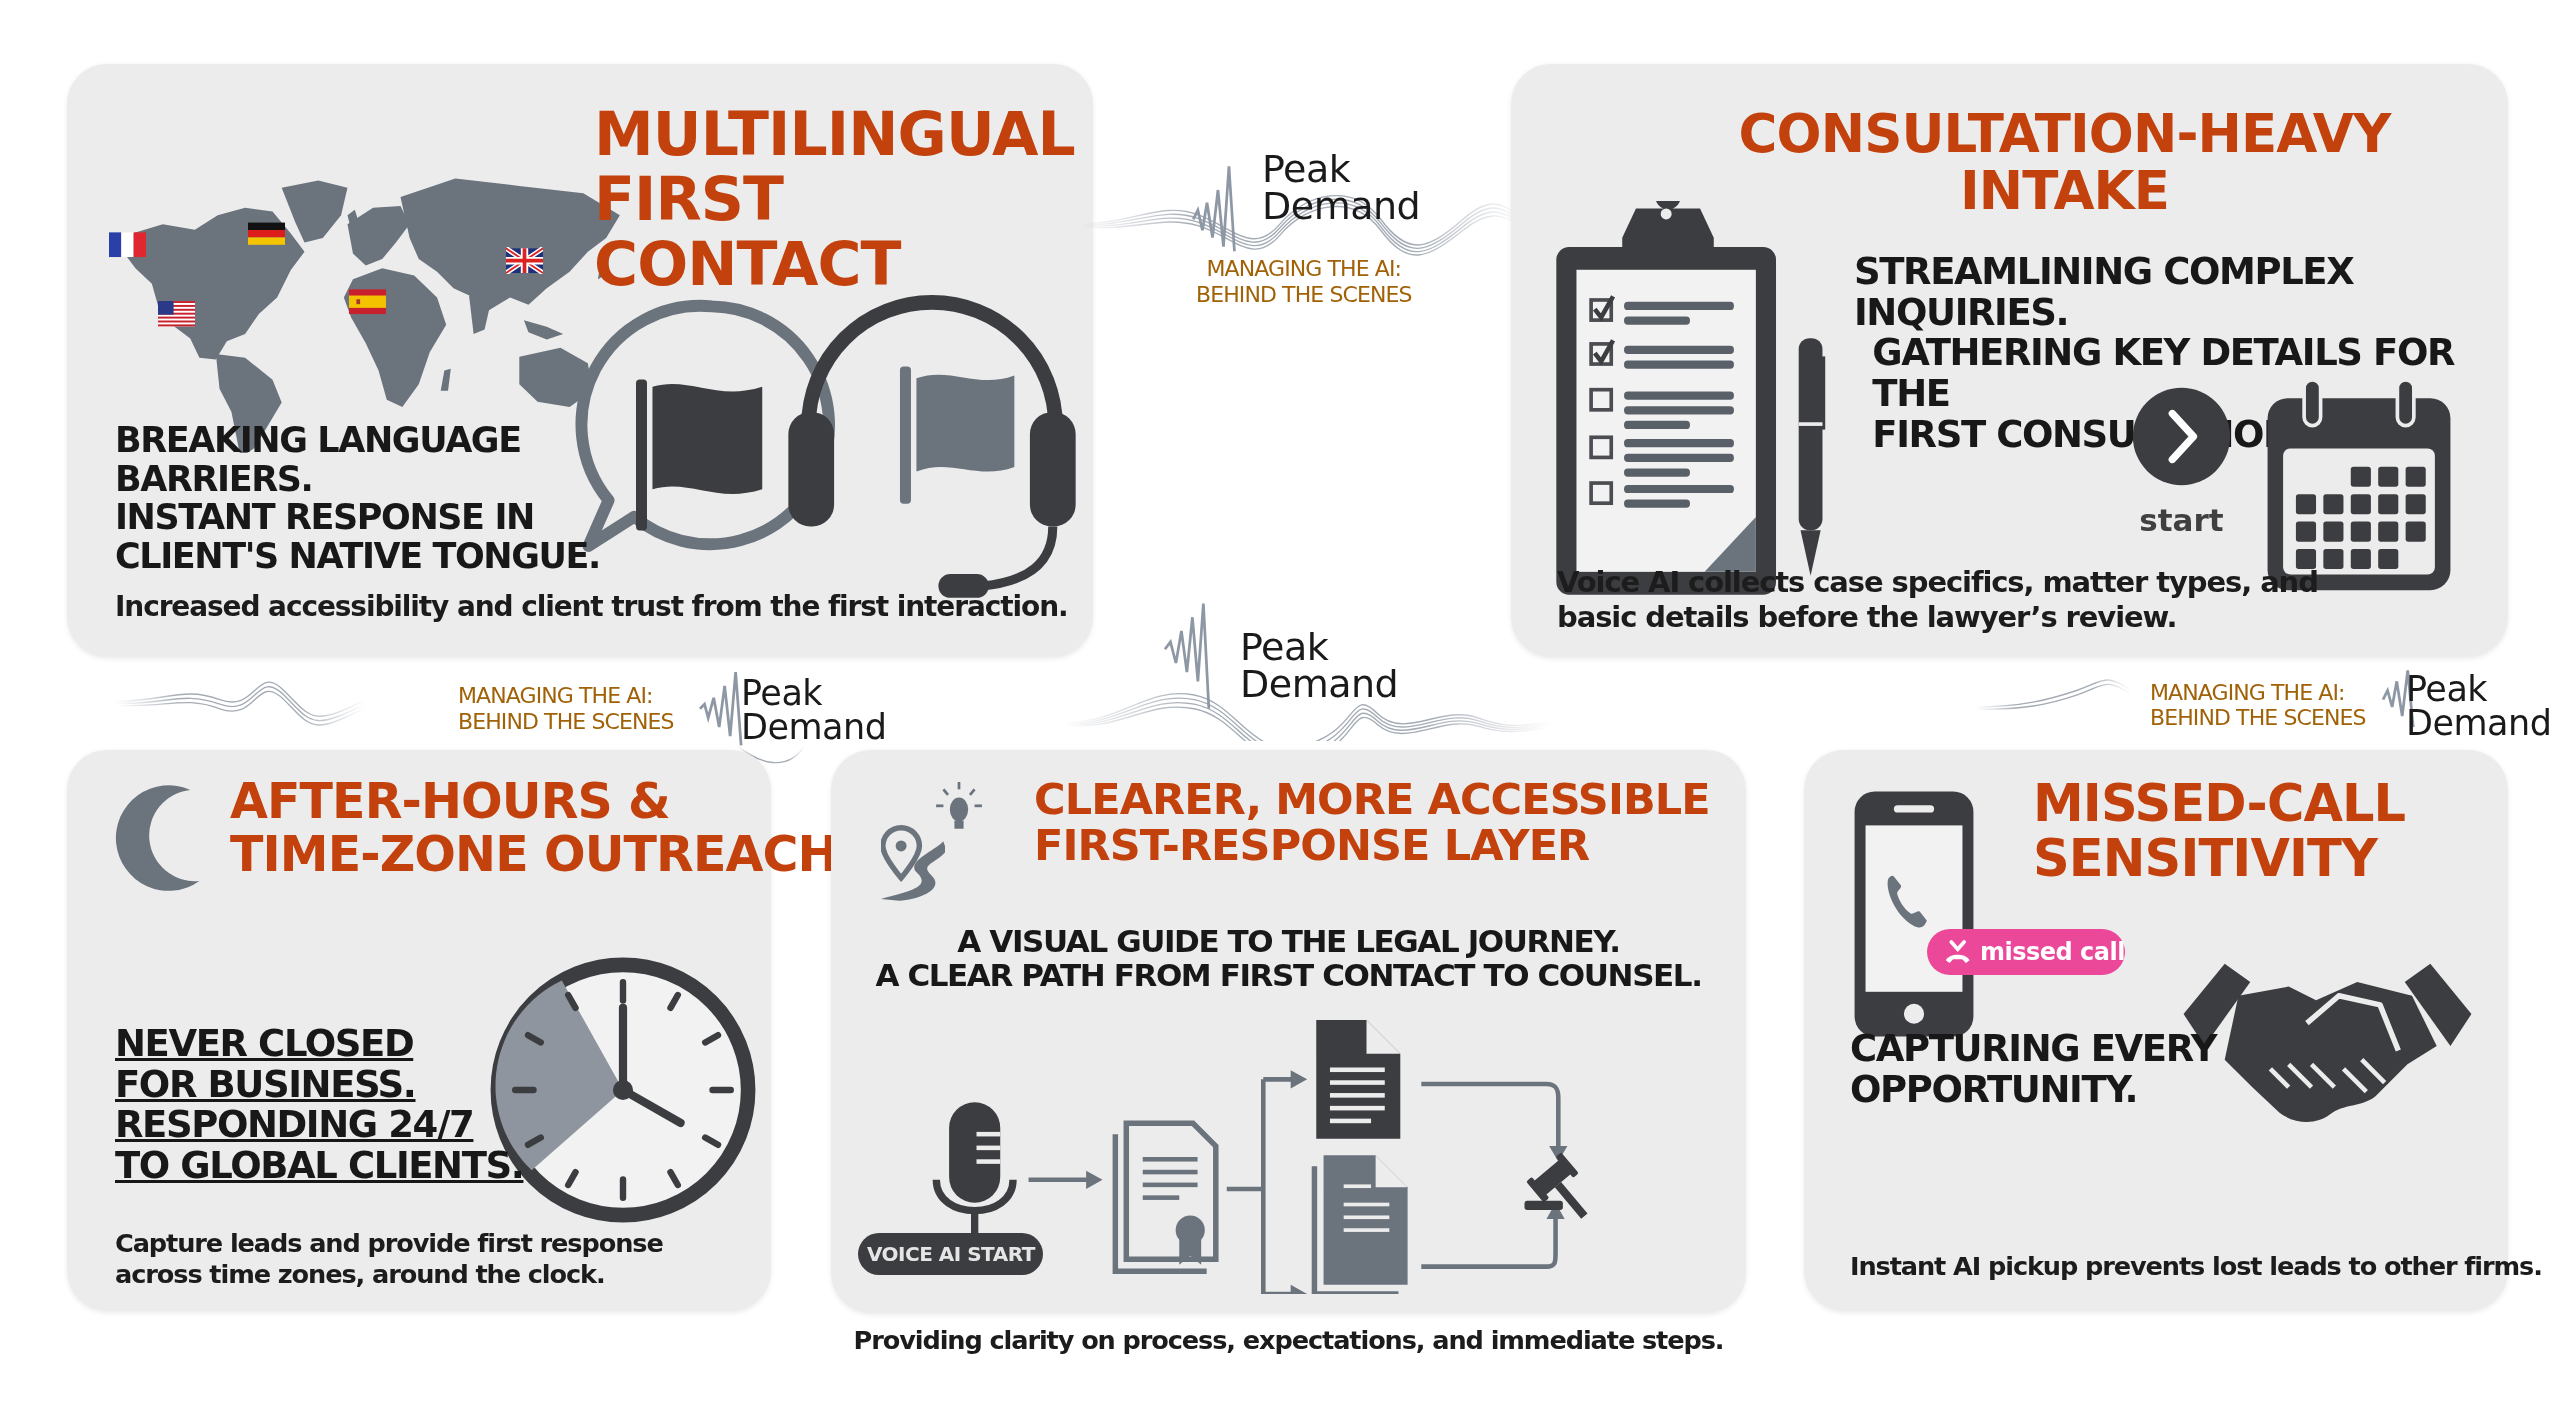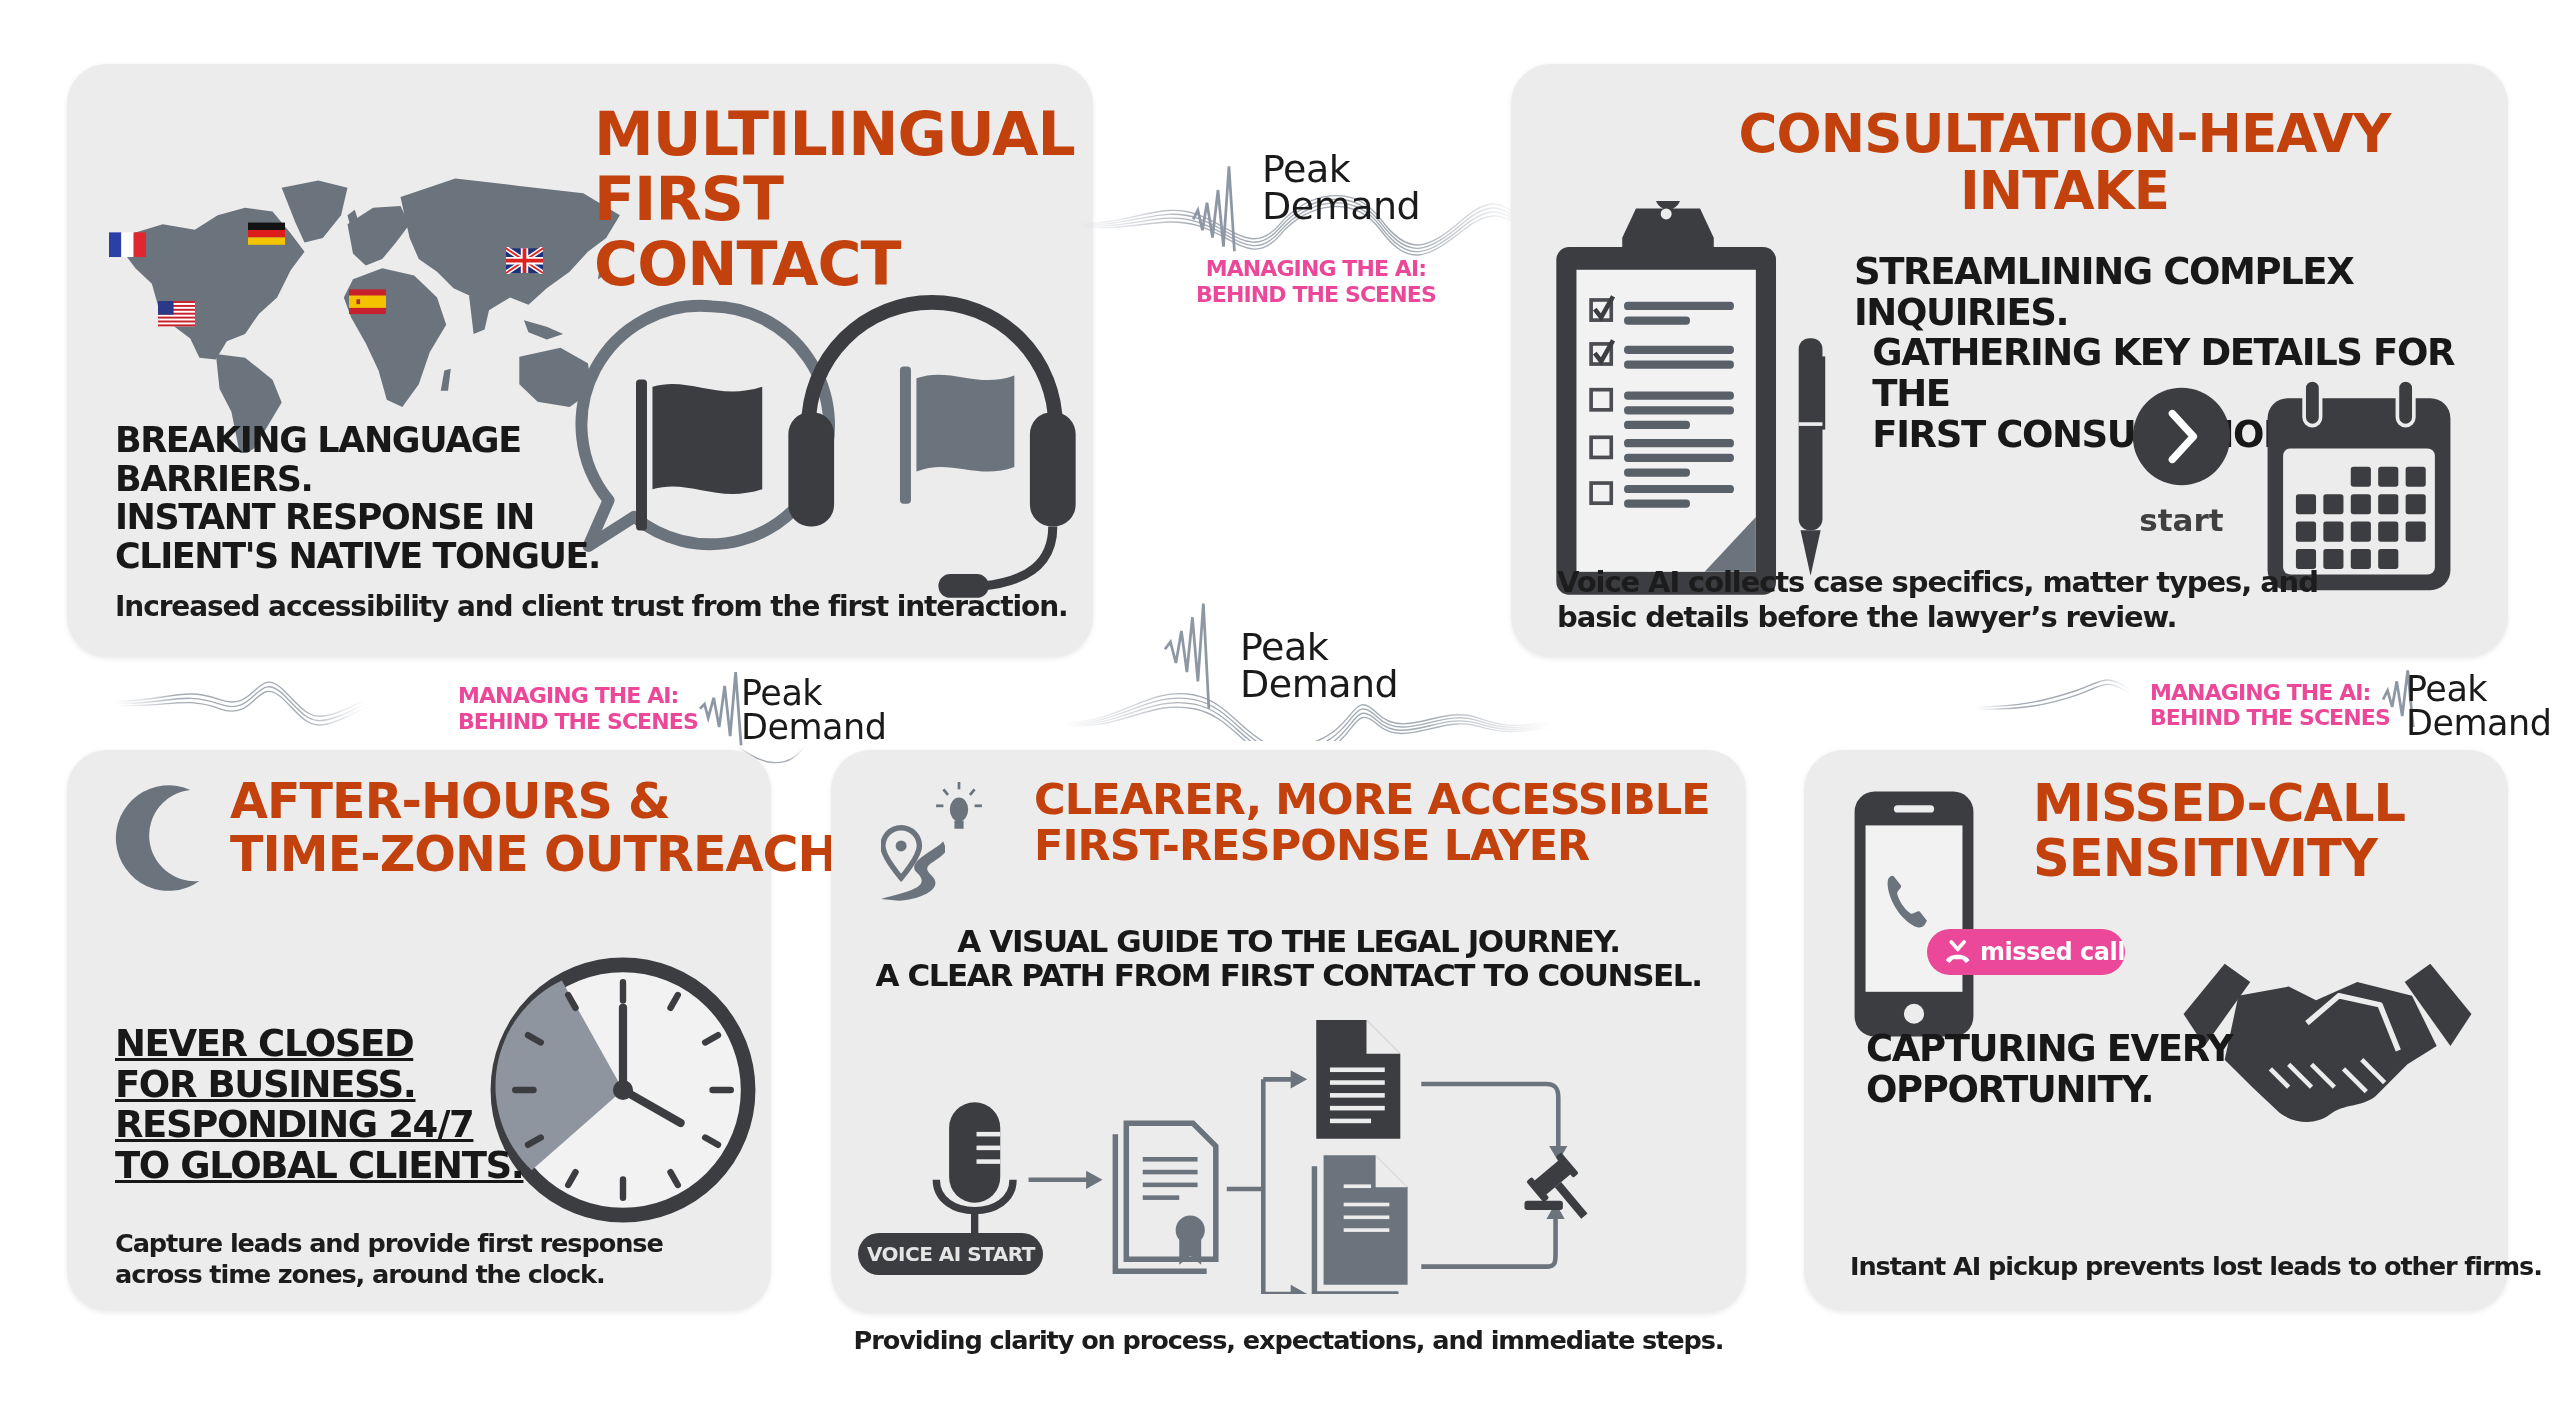--- a/index.html
+++ b/index.html
@@ -4,21 +4,21 @@
 <style>
   * { box-sizing: border-box; margin: 0; padding: 0; }
   html, body { width: 2576px; height: 1405px; background: #ffffff; overflow: hidden; }
   body { position: relative; font-family: "DejaVu Sans", "Liberation Sans", sans-serif; color: #141414; }
   .panel { position: absolute; background: #ececed; border-radius: 40px; box-shadow: 0 1.8px 5.5px rgba(0,0,0,0.08); }
   .abs { position: absolute; }
   .h1 { font-family: "DejaVu Sans", sans-serif; font-weight: bold; letter-spacing: -0.9px; line-height: 1.08; color: #c2410c; }
   .caps { font-family: "DejaVu Sans", sans-serif; font-weight: bold; letter-spacing: -1.4px; line-height: 1.1; color: #181818; text-transform: uppercase; }
   .body { font-family: "DejaVu Sans", sans-serif; font-weight: bold; letter-spacing: -1.1px; color: #1c1c1c; line-height: 1.22; }
   .brand { font-family: "DejaVu Sans", sans-serif; font-weight: normal; color: #1a1a1a; line-height: 0.98; letter-spacing: -0.5px; }
-  .managing { font-family: "DejaVu Sans", sans-serif; font-weight: bold; text-transform: uppercase; letter-spacing: -0.9px; color: #ec4899; line-height: 1.18; text-align: left; }
+  .managing { font-family: "DejaVu Sans", sans-serif; font-weight: normal; text-transform: uppercase; letter-spacing: -0.9px; color: #a16207; line-height: 1.18; text-align: left; }
   svg { display: block; }
   .flag { position: absolute; width: 37px; height: 27.4px; }
   .pill { position: absolute; border-radius: 27.4px; font-family: "DejaVu Sans", sans-serif; }
 </style>
 </head>
 <body>
 
 <svg width="0" height="0" style="position:absolute">
   <defs>
     <linearGradient id="waveFade" x1="0" x2="1" y1="0" y2="0">
@@ -472,19 +472,19 @@
     <path d="M65 40 L120 30 L150 45 L195 25 L255 40 L282 95 L250 115 L215 150 C200 162 180 158 165 170 C150 182 125 180 110 168 L80 140 L50 110 Z" fill="#3c3d40"></path>
     <path d="M140 70 L175 40 L220 50 L240 100" fill="none" stroke="#ececed" stroke-width="6" stroke-linejoin="round"></path>
     <g stroke="#ececed" stroke-width="5">
         <line x1="100" y1="120" x2="120" y2="140"></line>
         <line x1="120" y1="115" x2="145" y2="140"></line>
         <line x1="145" y1="115" x2="170" y2="140"></line>
         <line x1="200" y1="110" x2="225" y2="135"></line>
         <line x1="180" y1="120" x2="205" y2="145"></line>
       </g>
   </svg>
-  <div class="abs caps" style="left:62px; top:279px; font-size:37px;">
+  <div class="abs caps" style="left:46px; top:279px; font-size:37px;">
     <div>CAPTURING EVERY</div>
     <div>OPPORTUNITY.</div>
   </div>
   <div class="abs body" style="left:46px; top:501px; font-size:25.6px; white-space:nowrap;">Instant AI pickup prevents lost leads to other firms.</div>
 </section>
 
 
 </body></html>

